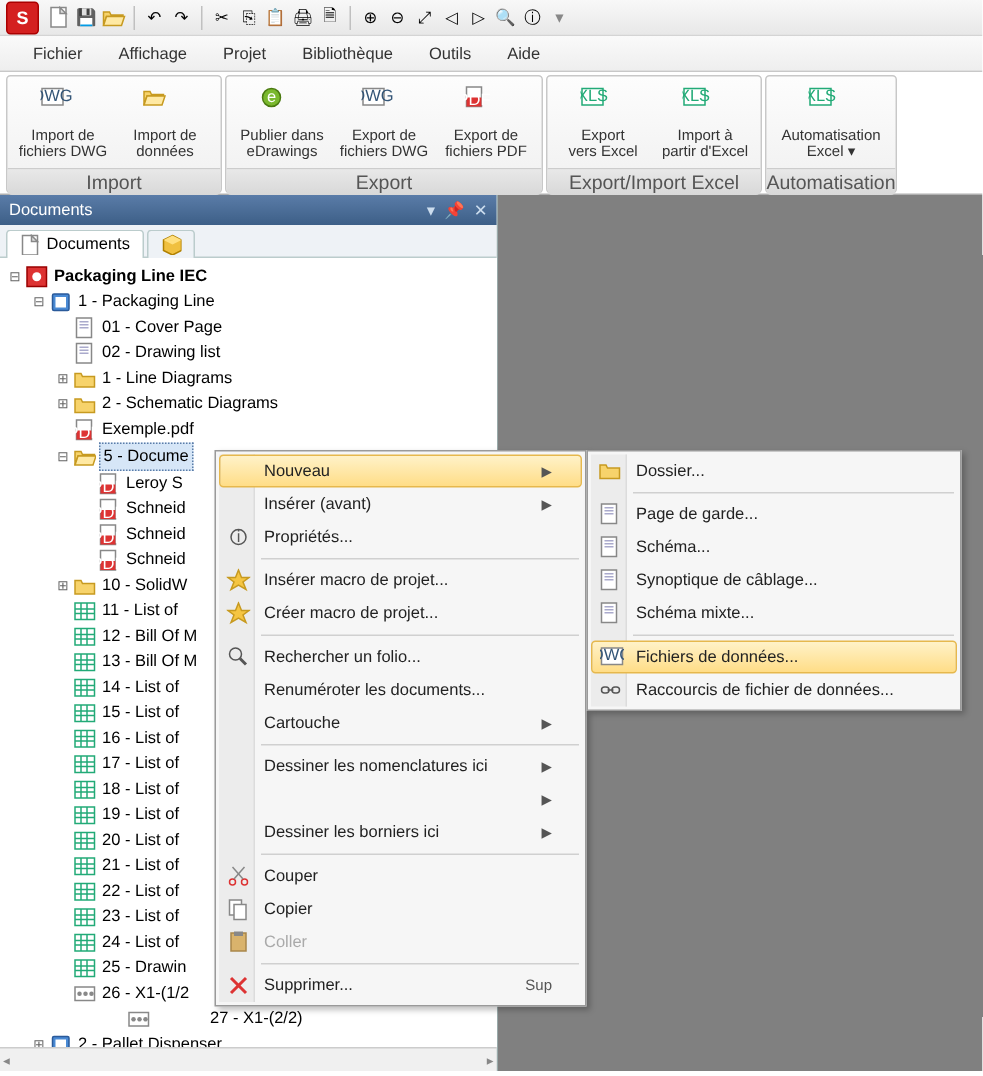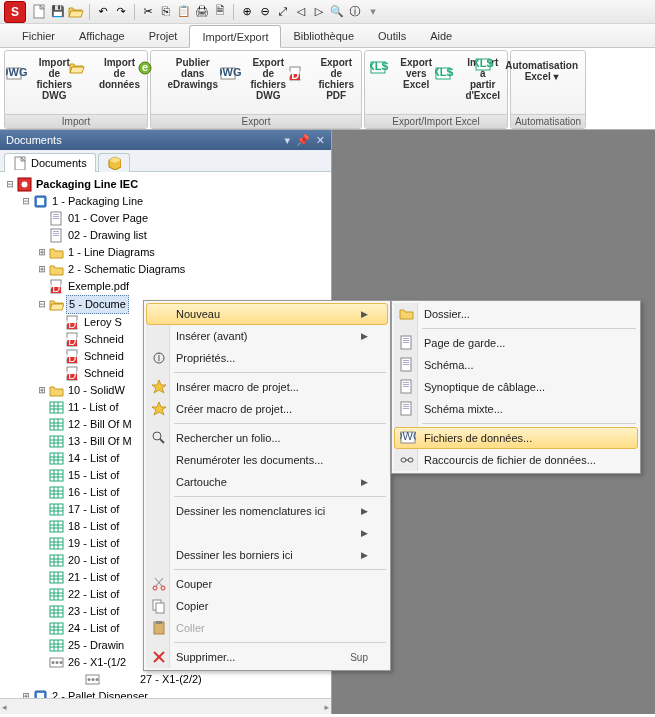--- a/index.html
+++ b/index.html
@@ -13,22 +13,22 @@
 
   
   .menubar { height:24px; background:linear-gradient(#fafafa,#eee); display:flex; align-items:stretch; padding:0 10px; border-bottom:1px solid #c8c8c8;}
   .menuitem { display:flex; align-items:center; padding:0 12px; color:#333; }
   .menuitem.active { background:#fff; border:1px solid #b8b8b8; border-bottom:1px solid #fff; border-radius:3px 3px 0 0; position:relative; top:1px;}
 
   
   .ribbon { background:#fff; border-bottom:1px solid #b0b0b0; height:82px; display:flex; align-items:stretch; padding:2px 4px 0 4px; gap:2px;}
   .rgroup { border:1px solid #c8c8c8; border-radius:3px; background:linear-gradient(#fdfdfd,#f0f0f0); display:flex; flex-direction:column; }
   .rgroup-body { flex:1; display:flex; align-items:flex-start; justify-content:center; gap:2px; padding:2px 4px;}
-  .rgroup-title { text-align:center; font-size:10px; color:#555; background:linear-gradient(#e8e8e8,#d8d8d8); border-top:1px solid #ccc; padding:1px 0; border-radius:0 0 3px 3px;}
-  .rbutton { display:flex; align-items:center; justify-content:flex-end; width:66px; padding:2px; border:1px solid transparent; border-radius:3px;font-weight:bold;}
+  .rgroup-title { text-align:center; font-size:13px; color:#555; background:linear-gradient(#e8e8e8,#d8d8d8); border-top:1px solid #ccc; padding:1px 0; border-radius:0 0 3px 3px;}
+  .rbutton { display:flex; flex-direction:column; align-items:center; justify-content:flex-end; width:66px; padding:2px; border:1px solid transparent; border-radius:3px;}
   .rbutton .ric { width:32px; height:28px; display:flex; align-items:center; justify-content:center; }
   .rbutton .rlbl { font-size:10px; text-align:center; line-height:11px; color:#333; margin-top:1px;}
 
   
   .dock { display:flex; height:584px; }
   .panel { width:332px; background:#fff; border-right:1px solid #9aa; display:flex; flex-direction:column;}
   .workspace { flex:1; background:#808080; }
 
   .panel-head { background:linear-gradient(#5a7ca8,#3d5f87); color:#fff; height:20px; display:flex; align-items:center; padding:0 6px; justify-content:space-between;}
   .panel-head .ph-actions { display:flex; gap:6px; }
@@ -199,21 +199,20 @@
   <div class="qa-ico">▷</div>
   <div class="qa-ico">🔍</div>
   <div class="qa-ico">ⓘ</div>
   <div class="qa-ico" style="color:#888;">▾</div>
 </div>
 
 <div class="menubar" id="menubar">
     <div class="menuitem">Fichier</div>
     <div class="menuitem">Affichage</div>
     <div class="menuitem">Projet</div>
-    <div class="menuitem active">Import/Export</div>
     <div class="menuitem">Bibliothèque</div>
     <div class="menuitem">Outils</div>
     <div class="menuitem">Aide</div>
   </div>
 
 <div class="ribbon" id="ribbon">
     <div class="rgroup">
       <div class="rgroup-body">
         <div class="rbutton">
           <div class="ric">

